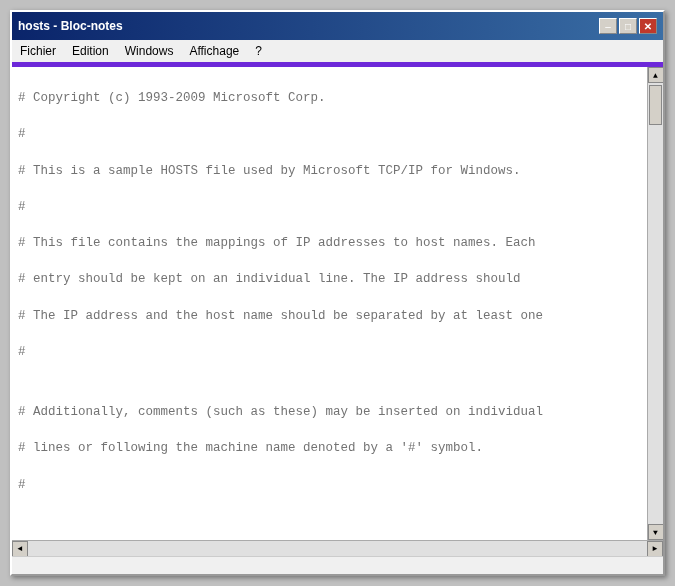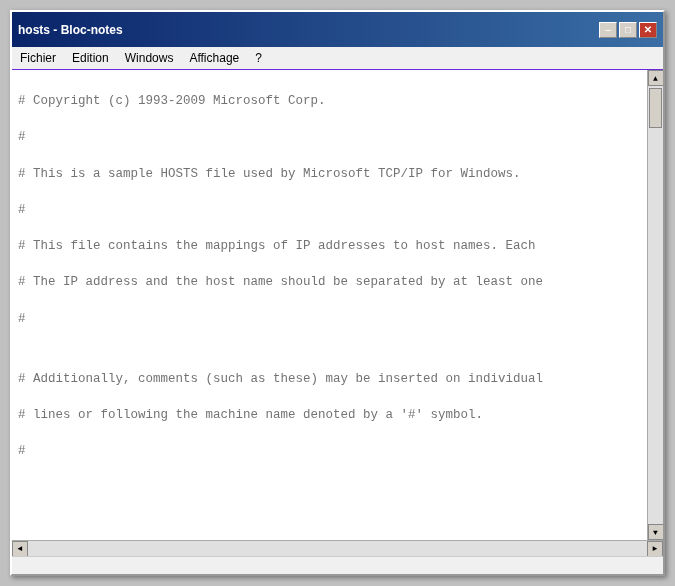--- a/index.html
+++ b/index.html
@@ -31,21 +31,21 @@
       flex-direction: column;
     }
 
     .title-bar {
       background: linear-gradient(to right, #0a246a, #3a6ea5);
       color: white;
       padding: 3px 6px;
       display: flex;
       justify-content: space-between;
       align-items: center;
-      height: 35px;
+      height: 28px;
       flex-shrink: 0;
     }
 
     .title-bar-text {
       font-family: 'Segoe UI', Tahoma, sans-serif;
       font-size: 12px;
       font-weight: bold;
     }
 
     .title-bar-controls {
@@ -69,21 +69,21 @@
     }
 
     .title-btn.close {
       background: #c0392b;
       color: white;
       font-weight: bold;
     }
 
     .menu-bar {
       background: #f0f0f0;
-      border-bottom: 1px solid #6d28d9;
+      border-bottom: 5px solid #6d28d9;
       padding: 2px 0;
       display: flex;
       flex-shrink: 0;
     }
 
     .menu-item {
       padding: 2px 8px;
       font-family: 'Segoe UI', Tahoma, sans-serif;
       font-size: 12px;
       cursor: pointer;
@@ -216,20 +216,21 @@
     <div class="menu-item">?</div>
   </div>
 
   <div class="content-area">
     <div class="text-content">
 <span style="display: block;"># Copyright (c) 1993-2009 Microsoft Corp.</span>
 <span style="display: block;">#</span>
 <span style="display: block;"># This is a sample HOSTS file used by Microsoft TCP/IP for Windows.</span>
 <span style="display: block;">#</span>
 <span style="display: block;"># This file contains the mappings of IP addresses to host names. Each</span>
+<span style="display: block;"># entry should be kept on an individual line. The IP address should</span>
 <span style="display: block;"># The IP address and the host name should be separated by at least one</span>
 <span style="display: block;">#</span>
 <span style="display: block; margin-top: 24px;"># Additionally, comments (such as these) may be inserted on individual</span>
 <span style="display: block;"># lines or following the machine name denoted by a '#' symbol.</span>
 <span style="display: block;">#</span>
 
 
 
 
 

